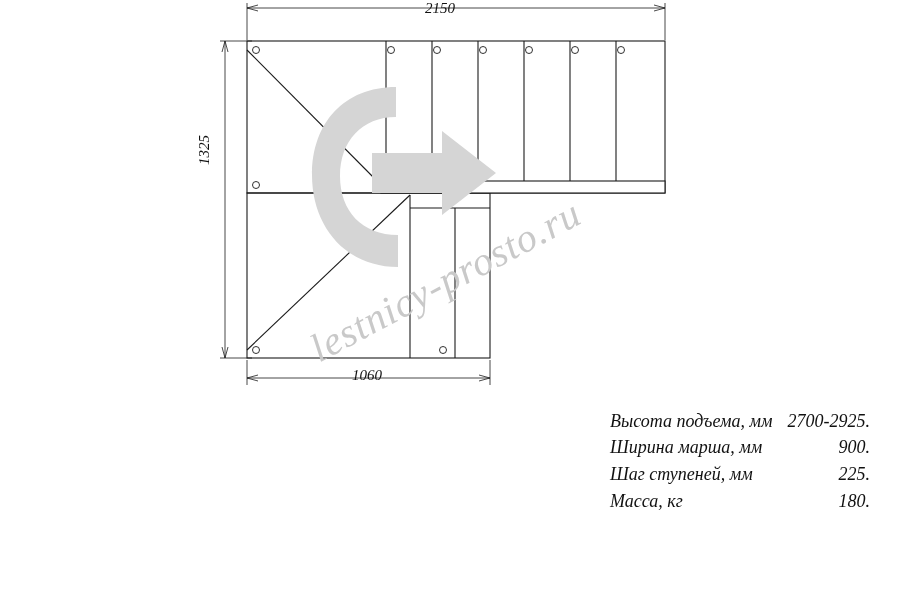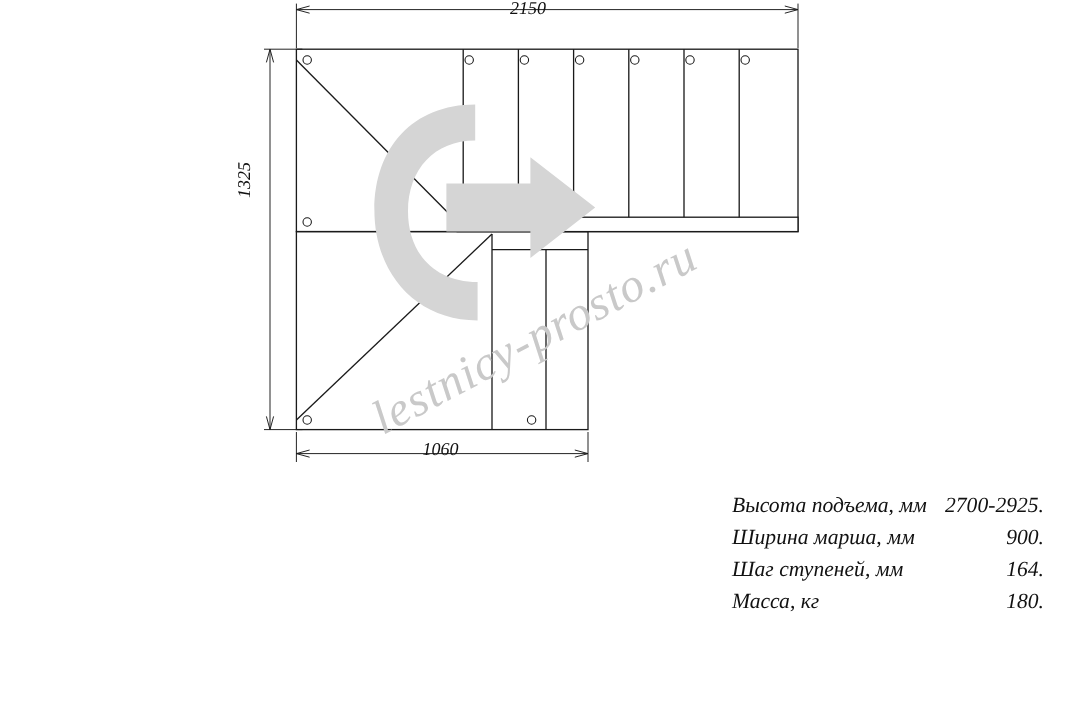--- a/index.html
+++ b/index.html
@@ -207,21 +207,21 @@
         <tr>
           <td class="label">Высота подъема, мм</td>
           <td class="value">2700-2925.</td>
         </tr>
         <tr>
           <td class="label">Ширина марша, мм</td>
           <td class="value">900.</td>
         </tr>
         <tr>
           <td class="label">Шаг ступеней, мм</td>
-          <td class="value">164.</td>
+          <td class="value">225.</td>
         </tr>
         <tr>
           <td class="label">Масса, кг</td>
           <td class="value">180.</td>
         </tr>
       </tbody>
     </table>
   </div>
 
 </div>

